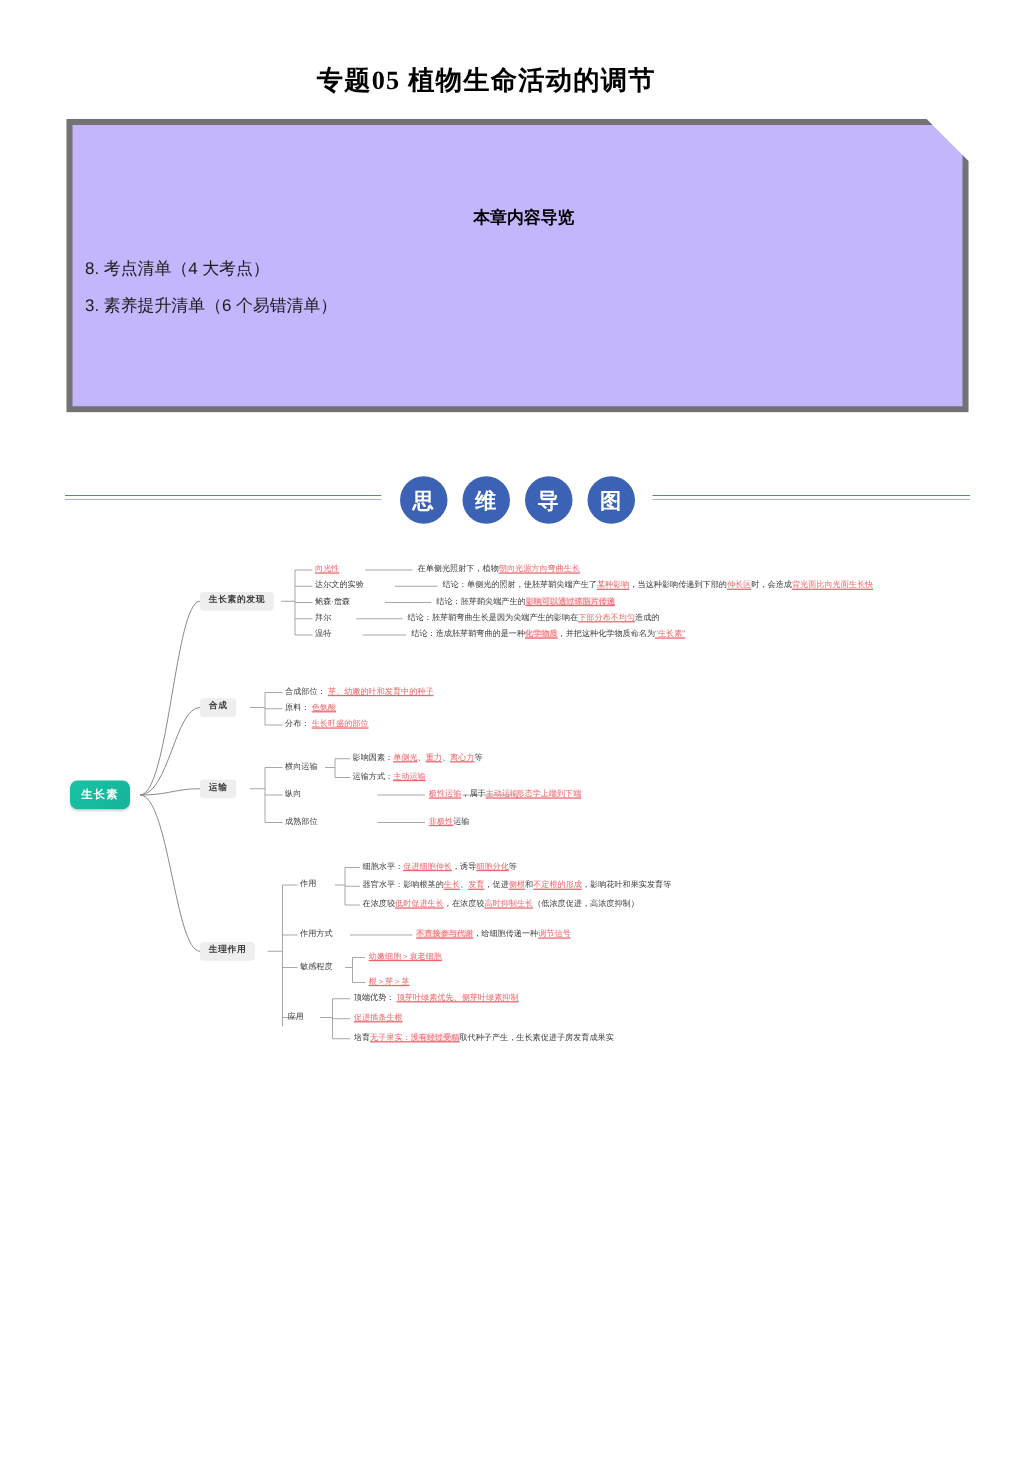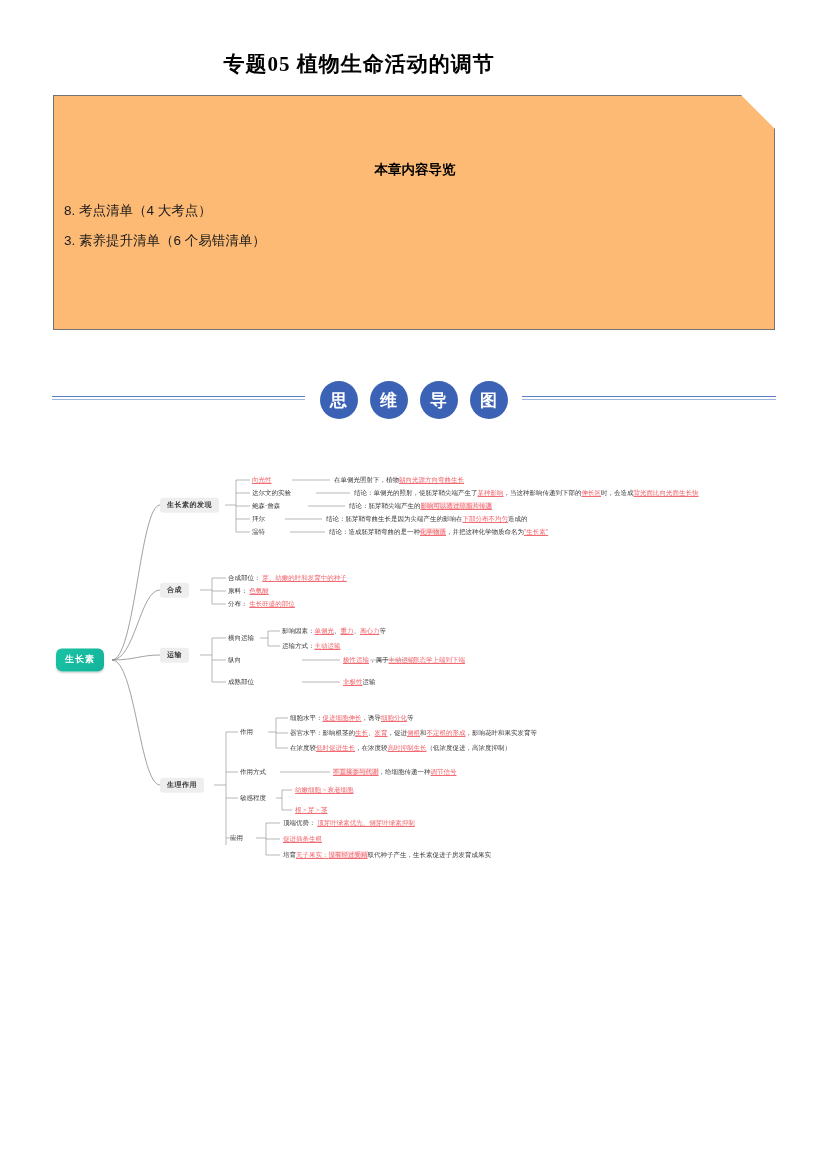--- a/index.html
+++ b/index.html
@@ -11,28 +11,28 @@
     position:relative;
     overflow:hidden;
   }
   .page{position:relative;width:827px;height:1169px;}
 
   
   .doc-title{
     position:absolute;left:0;top:50px;width:718px;
     text-align:center;
     font-family:"Liberation Serif","DejaVu Serif",serif;
-    font-weight:700;font-size:21px;letter-spacing:1px;color:#000;
+    font-weight:700;font-size:21px;letter-spacing:1px;color:#000;padding-left:30px;
   }
 
   
   .overview-box{
     position:absolute;left:53px;top:95px;width:722px;height:235px;
-    background:#fdba74;
-    border:1px solid #737373;
+    background:#c4b5fd;
+    border:5px solid #737373;
     box-sizing:border-box;
     -webkit-clip-path:polygon(0 0, calc(100% - 34px) 0, 100% 34px, 100% 100%, 0 100%);
     clip-path:polygon(0 0, calc(100% - 34px) 0, 100% 34px, 100% 100%, 0 100%);
   }
   .overview-heading{
     position:absolute;left:0;top:65px;width:722px;text-align:center;
     font-weight:700;font-size:13.5px;color:#000;
   }
   .overview-list{
     position:absolute;left:10px;top:100px;width:700px;
@@ -57,21 +57,21 @@
   }
   .banner-circle{
     width:38px;height:38px;border-radius:50%;
     background:#3b62b5;
     color:#fff;font-weight:700;font-size:17px;
     display:flex;align-items:center;justify-content:center;
     font-family:"Liberation Serif","DejaVu Serif",serif;
   }
 
   
-  .mindmap{position:absolute;left:40px;top:460px;width:760px;height:430px;}
+  .mindmap{position:absolute;left:40px;top:436px;width:760px;height:430px;}
   .mm-svg{position:absolute;left:0;top:0;width:760px;height:430px;}
 
   .node{
     position:absolute;
     font-size:6.5px;
     line-height:1.25;
     white-space:nowrap;
     color:#2e2e2e;
     transform:translateY(-50%);
   }

